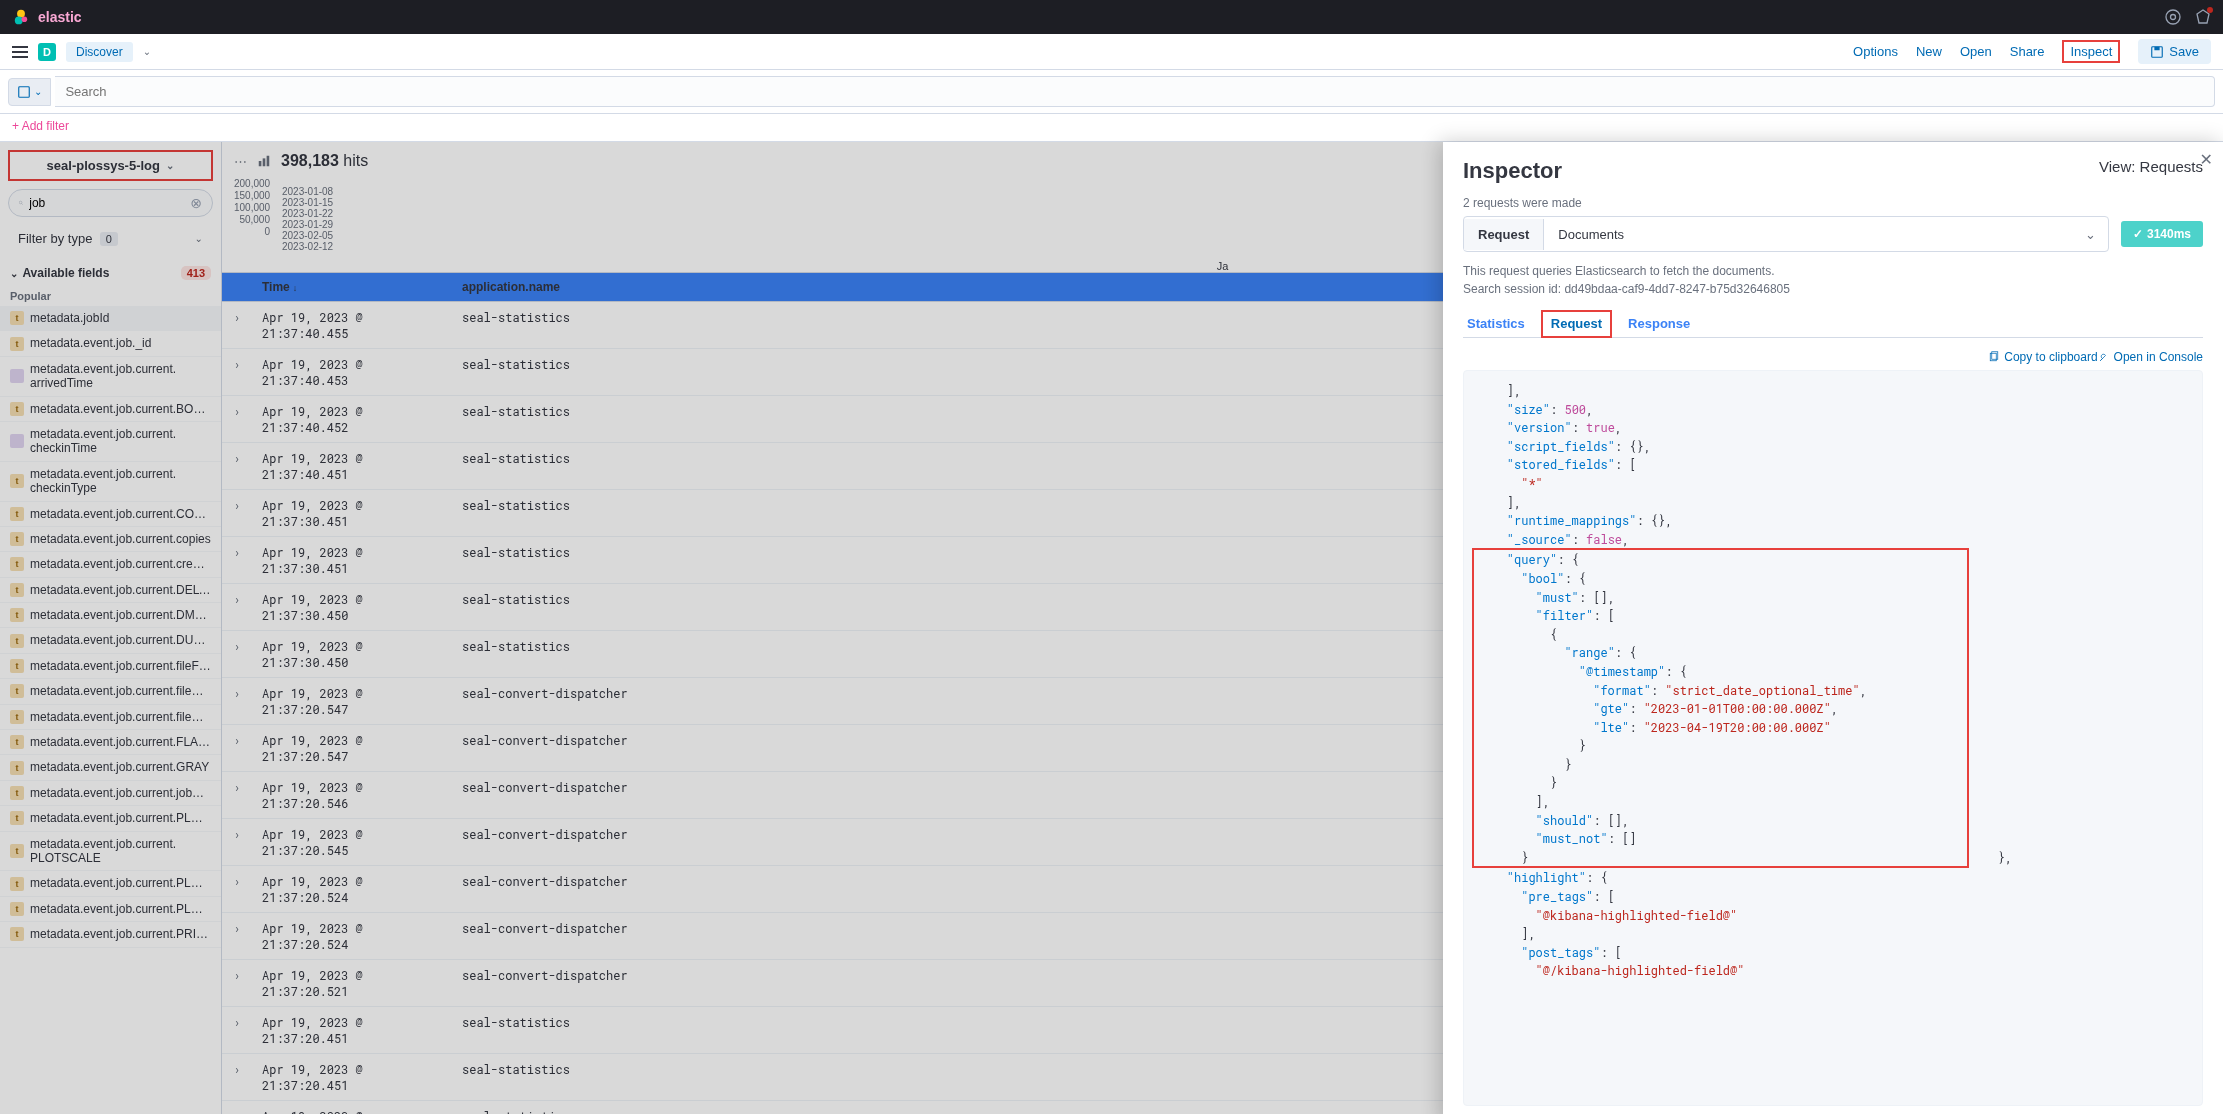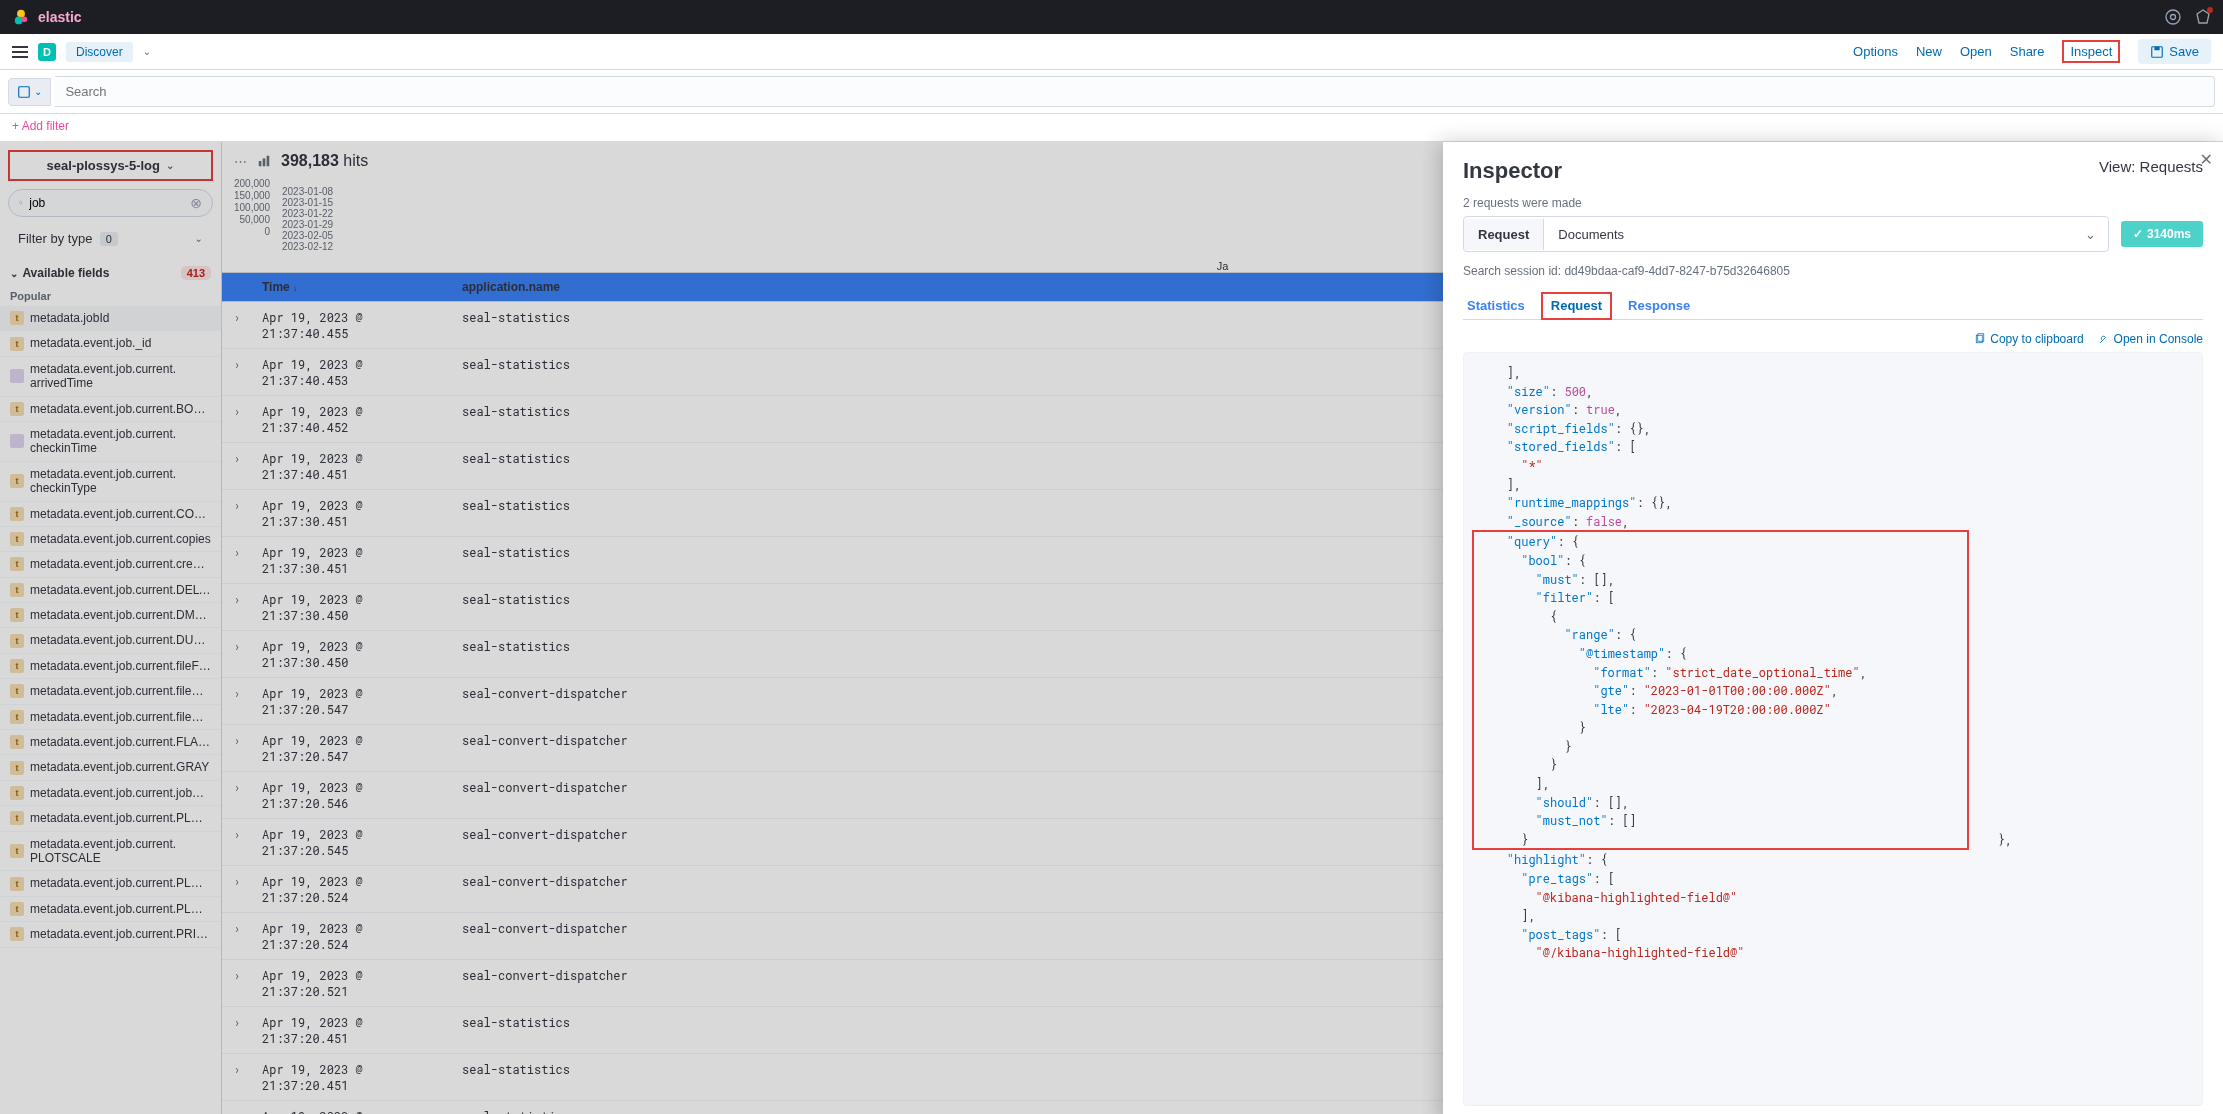--- a/index.html
+++ b/index.html
@@ -99,21 +99,21 @@
     .req-label { background: #f5f7fa; padding: 8px 14px; border-right: 1px solid #d3dae6; font-weight: 600; font-size: 13px; }
     .req-value { padding: 8px 14px; flex: 1; color: #343741; }
     .req-chev { padding: 0 12px; color: #69707d; }
     .time-badge { background: #4dd2ca; color: #fff; padding: 6px 12px; border-radius: 3px; font-size: 12px; font-weight: 600; display: flex; align-items: center; gap: 4px; }
     .desc-text { font-size: 12px; color: #69707d; line-height: 1.5; margin-bottom: 12px; }
     
     .inner-tabs { display: flex; gap: 12px; border-bottom: 1px solid #d3dae6; margin-bottom: 6px; }
     .inner-tab { padding: 6px 4px; font-size: 13px; font-weight: 600; color: #3b82f6; cursor: pointer; }
     .inner-tab.active { color: #006bb4; border: 2px solid #e7403c; padding: 4px 8px; margin-bottom: -1px; }
     
-    .code-actions { display: flex; justify-content: flex-end; gap: 14px; padding: 6px 0; font-size: 12px; }
+    .code-actions { display: flex; justify-content: flex-end; padding: 6px 0; font-size: 12px; }
     .code-actions a { color: #006bb4; text-decoration: none; display: flex; align-items: center; gap: 4px; }
     
     .code-block { background: #f5f7fa; border: 1px solid #eef2f7; border-radius: 4px; padding: 10px 14px; font-family: 'Roboto Mono', Consolas, Menlo, monospace; font-size: 12px; line-height: 1.55; flex: 1; overflow: auto; white-space: pre; color: #343741; position: relative; }
     .json-key { color: #0077cc; }
     .json-str { color: #bd271e; }
     .json-num { color: #be4b9b; }
     .json-bool { color: #be4b9b; }
     .json-punct { color: #343741; }
     
     svg { display: block; }
@@ -454,20 +454,21 @@
           <div class="req-label">Request</div>
           <div class="req-value">Documents</div>
           <div class="req-chev">⌄</div>
         </div>
         <div class="time-badge">
           <span>✓</span>
           <span>3140ms</span>
         </div>
       </div>
       <div class="desc-text">
+        <div>This request queries Elasticsearch to fetch the documents.</div>
         <div>Search session id: dd49bdaa-caf9-4dd7-8247-b75d32646805</div>
       </div>
       <div class="inner-tabs">
         <div class="inner-tab">Statistics</div>
         <div class="inner-tab active">Request</div>
         <div class="inner-tab">Response</div>
       </div>
       <div class="code-actions">
         <a>
           <svg width="12" height="12" viewBox="0 0 16 16">

